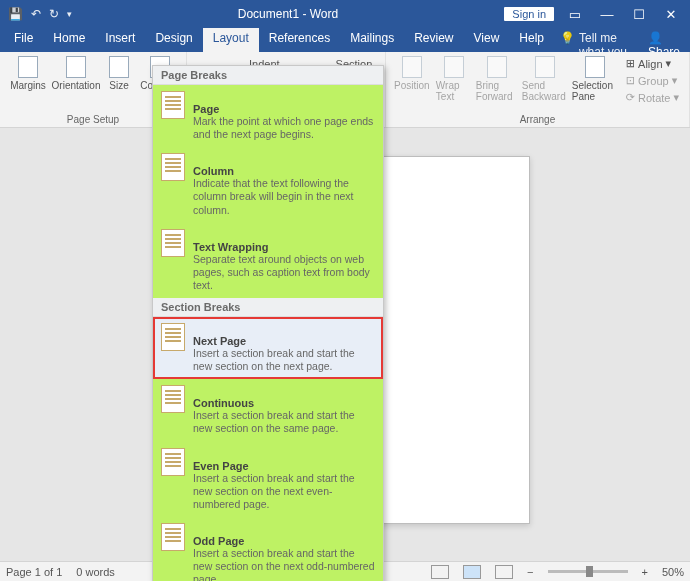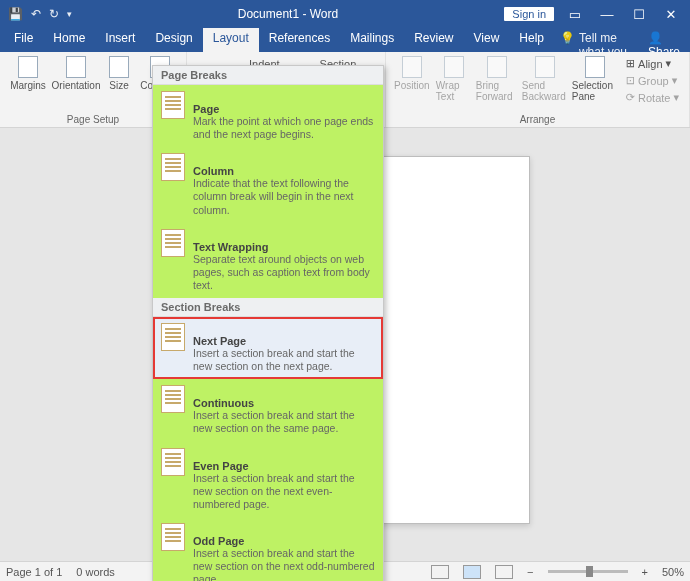--- a/index.html
+++ b/index.html
@@ -122,21 +122,21 @@
 
   <div class="breaks-wrap">
     <div class="breaks-btn">
       <span style="width:12px;height:12px;border:1px solid #888;display:inline-block"></span>
       <span>Breaks</span>
       <span style="font-size:8px">▾</span>
     </div>
   </div>
 
   <div class="group" style="margin-left:52px; width:160px">
-    <div class="row" style="gap:32px; padding-top:3px">
+    <div class="row" style="gap:48px; padding-top:3px">
       <div class="smallbtn">Indent</div>
       <div class="smallbtn">Section</div>
     </div>
     <div style="display:flex; justify-content:flex-end; gap:4px; flex-direction:column; align-items:flex-end; padding-top:2px">
       <div style="display:flex; gap:4px; align-items:center">
           <span style="font-size:10px;color:#666">↕e:</span>
           <div class="spin">
             <input value="0 pt" style="">
             <div class="arrows">
               <span>▲</span>

